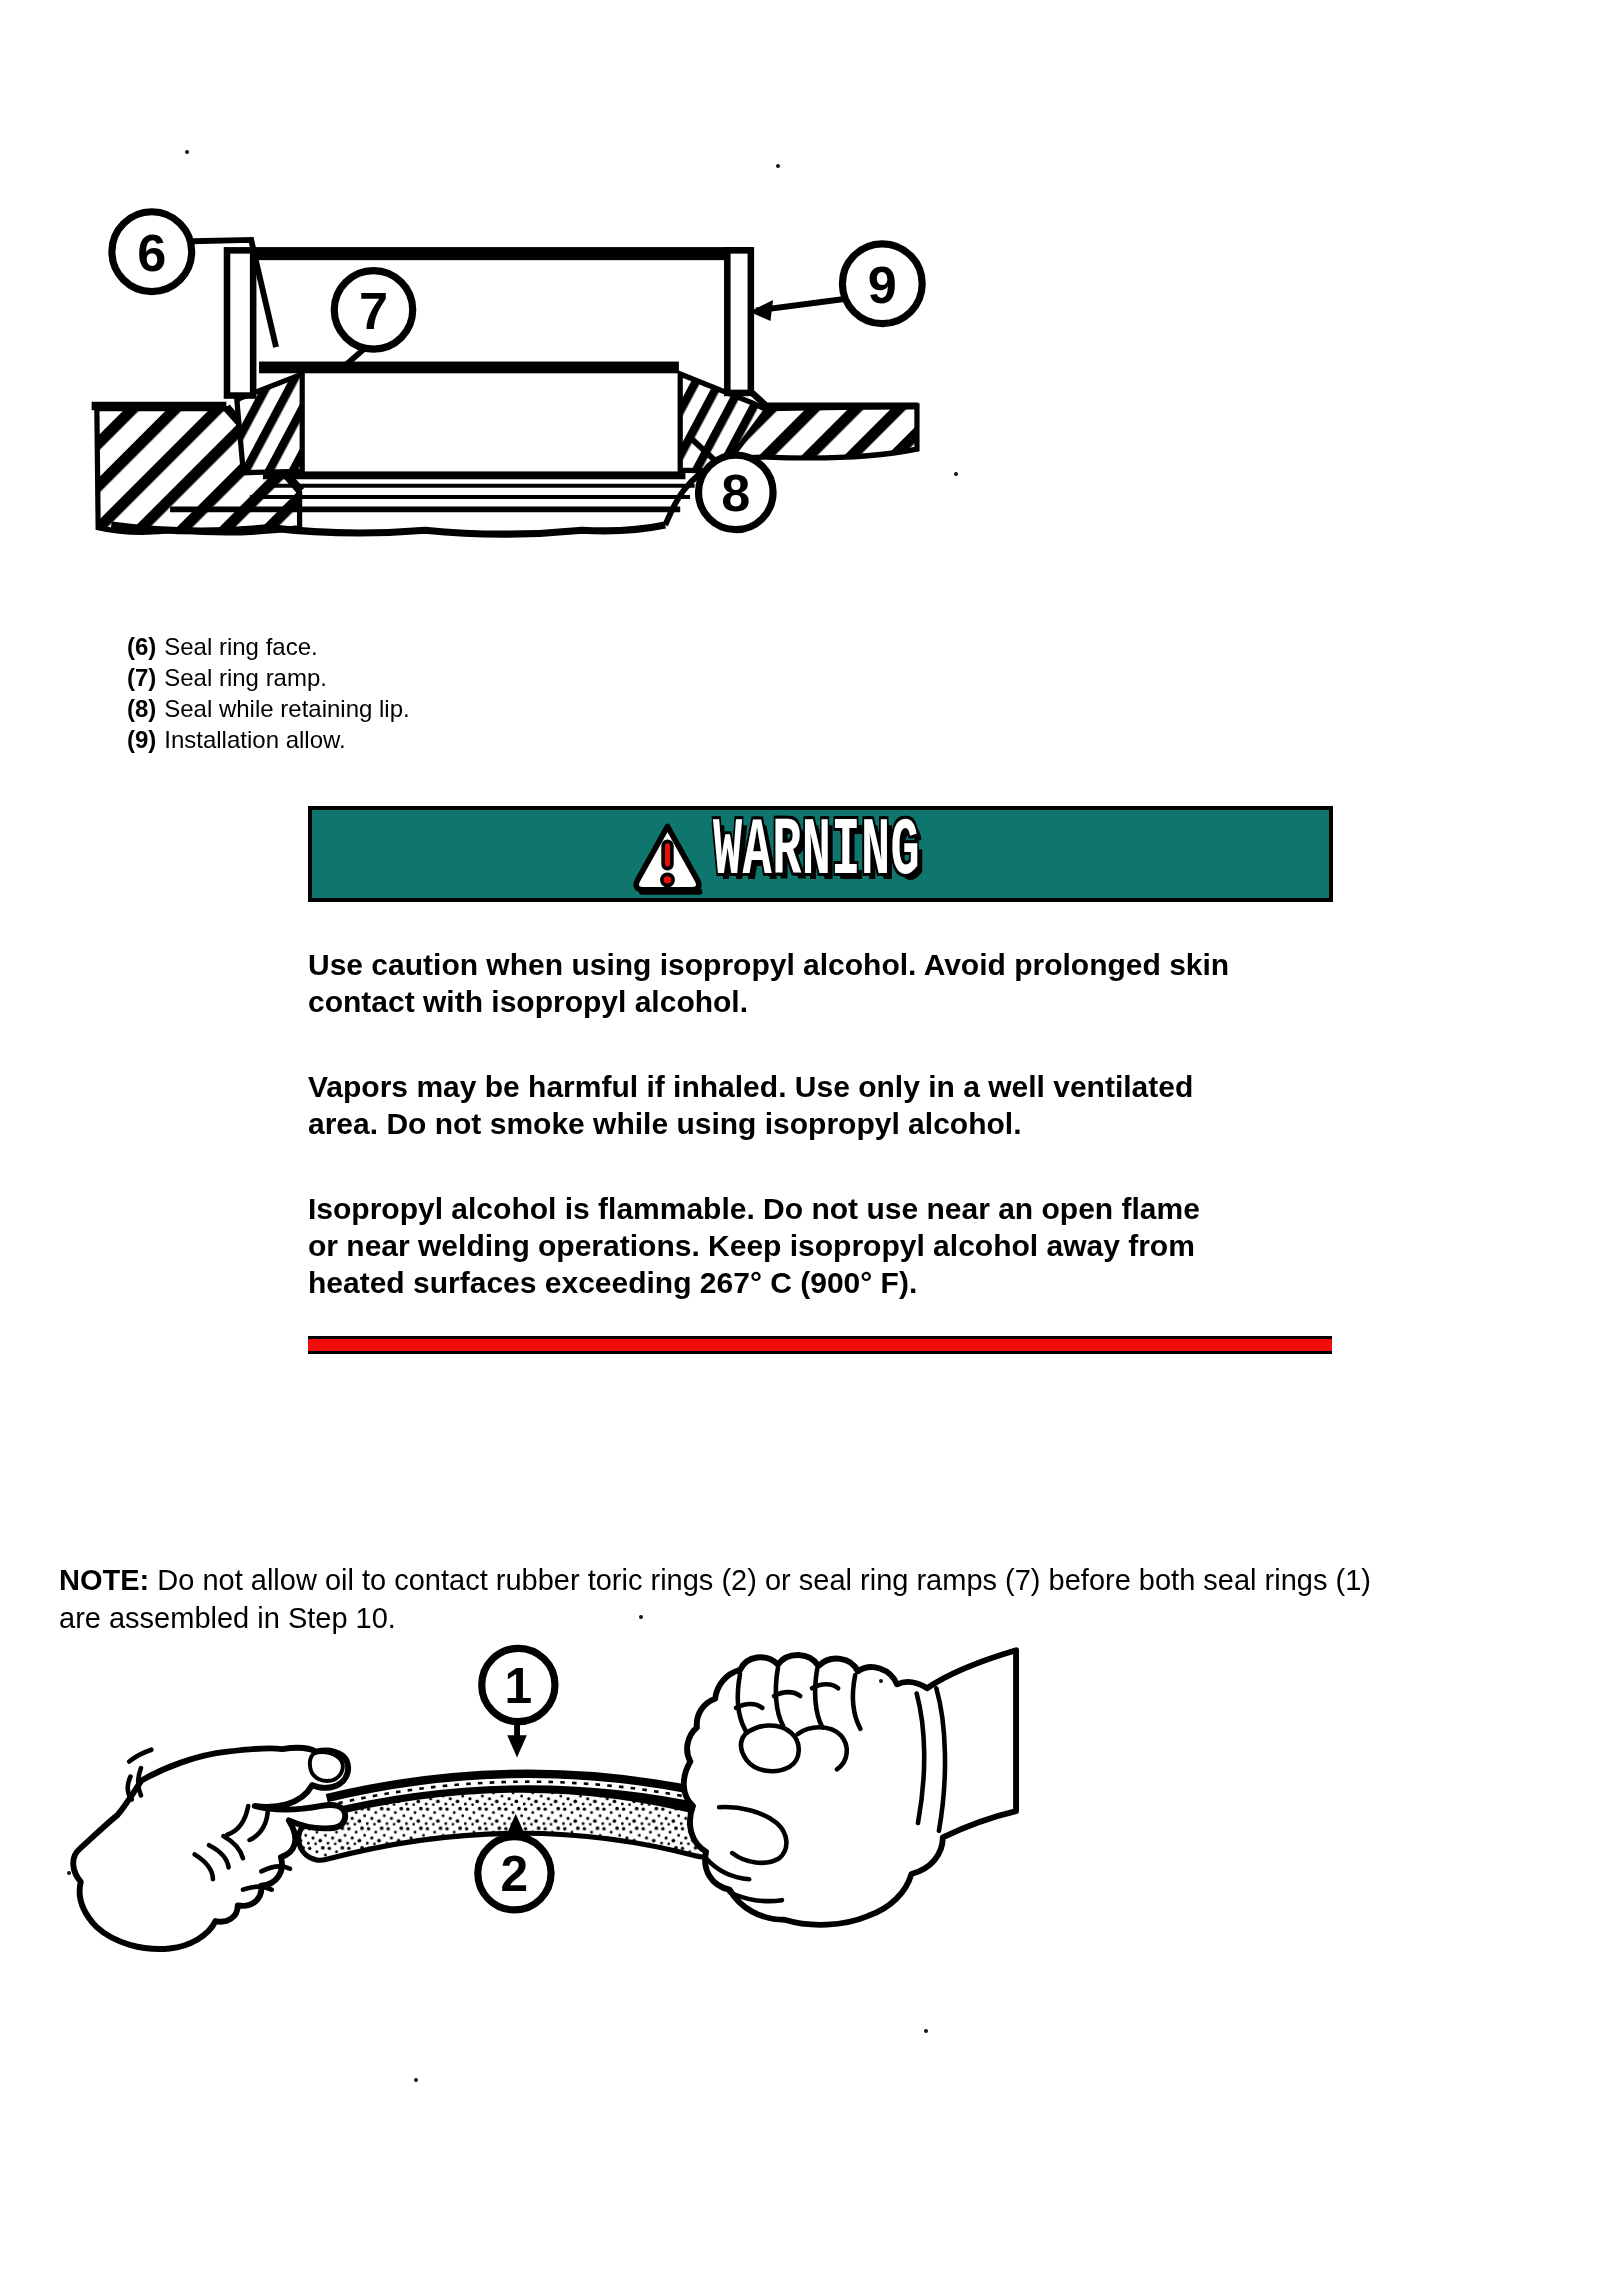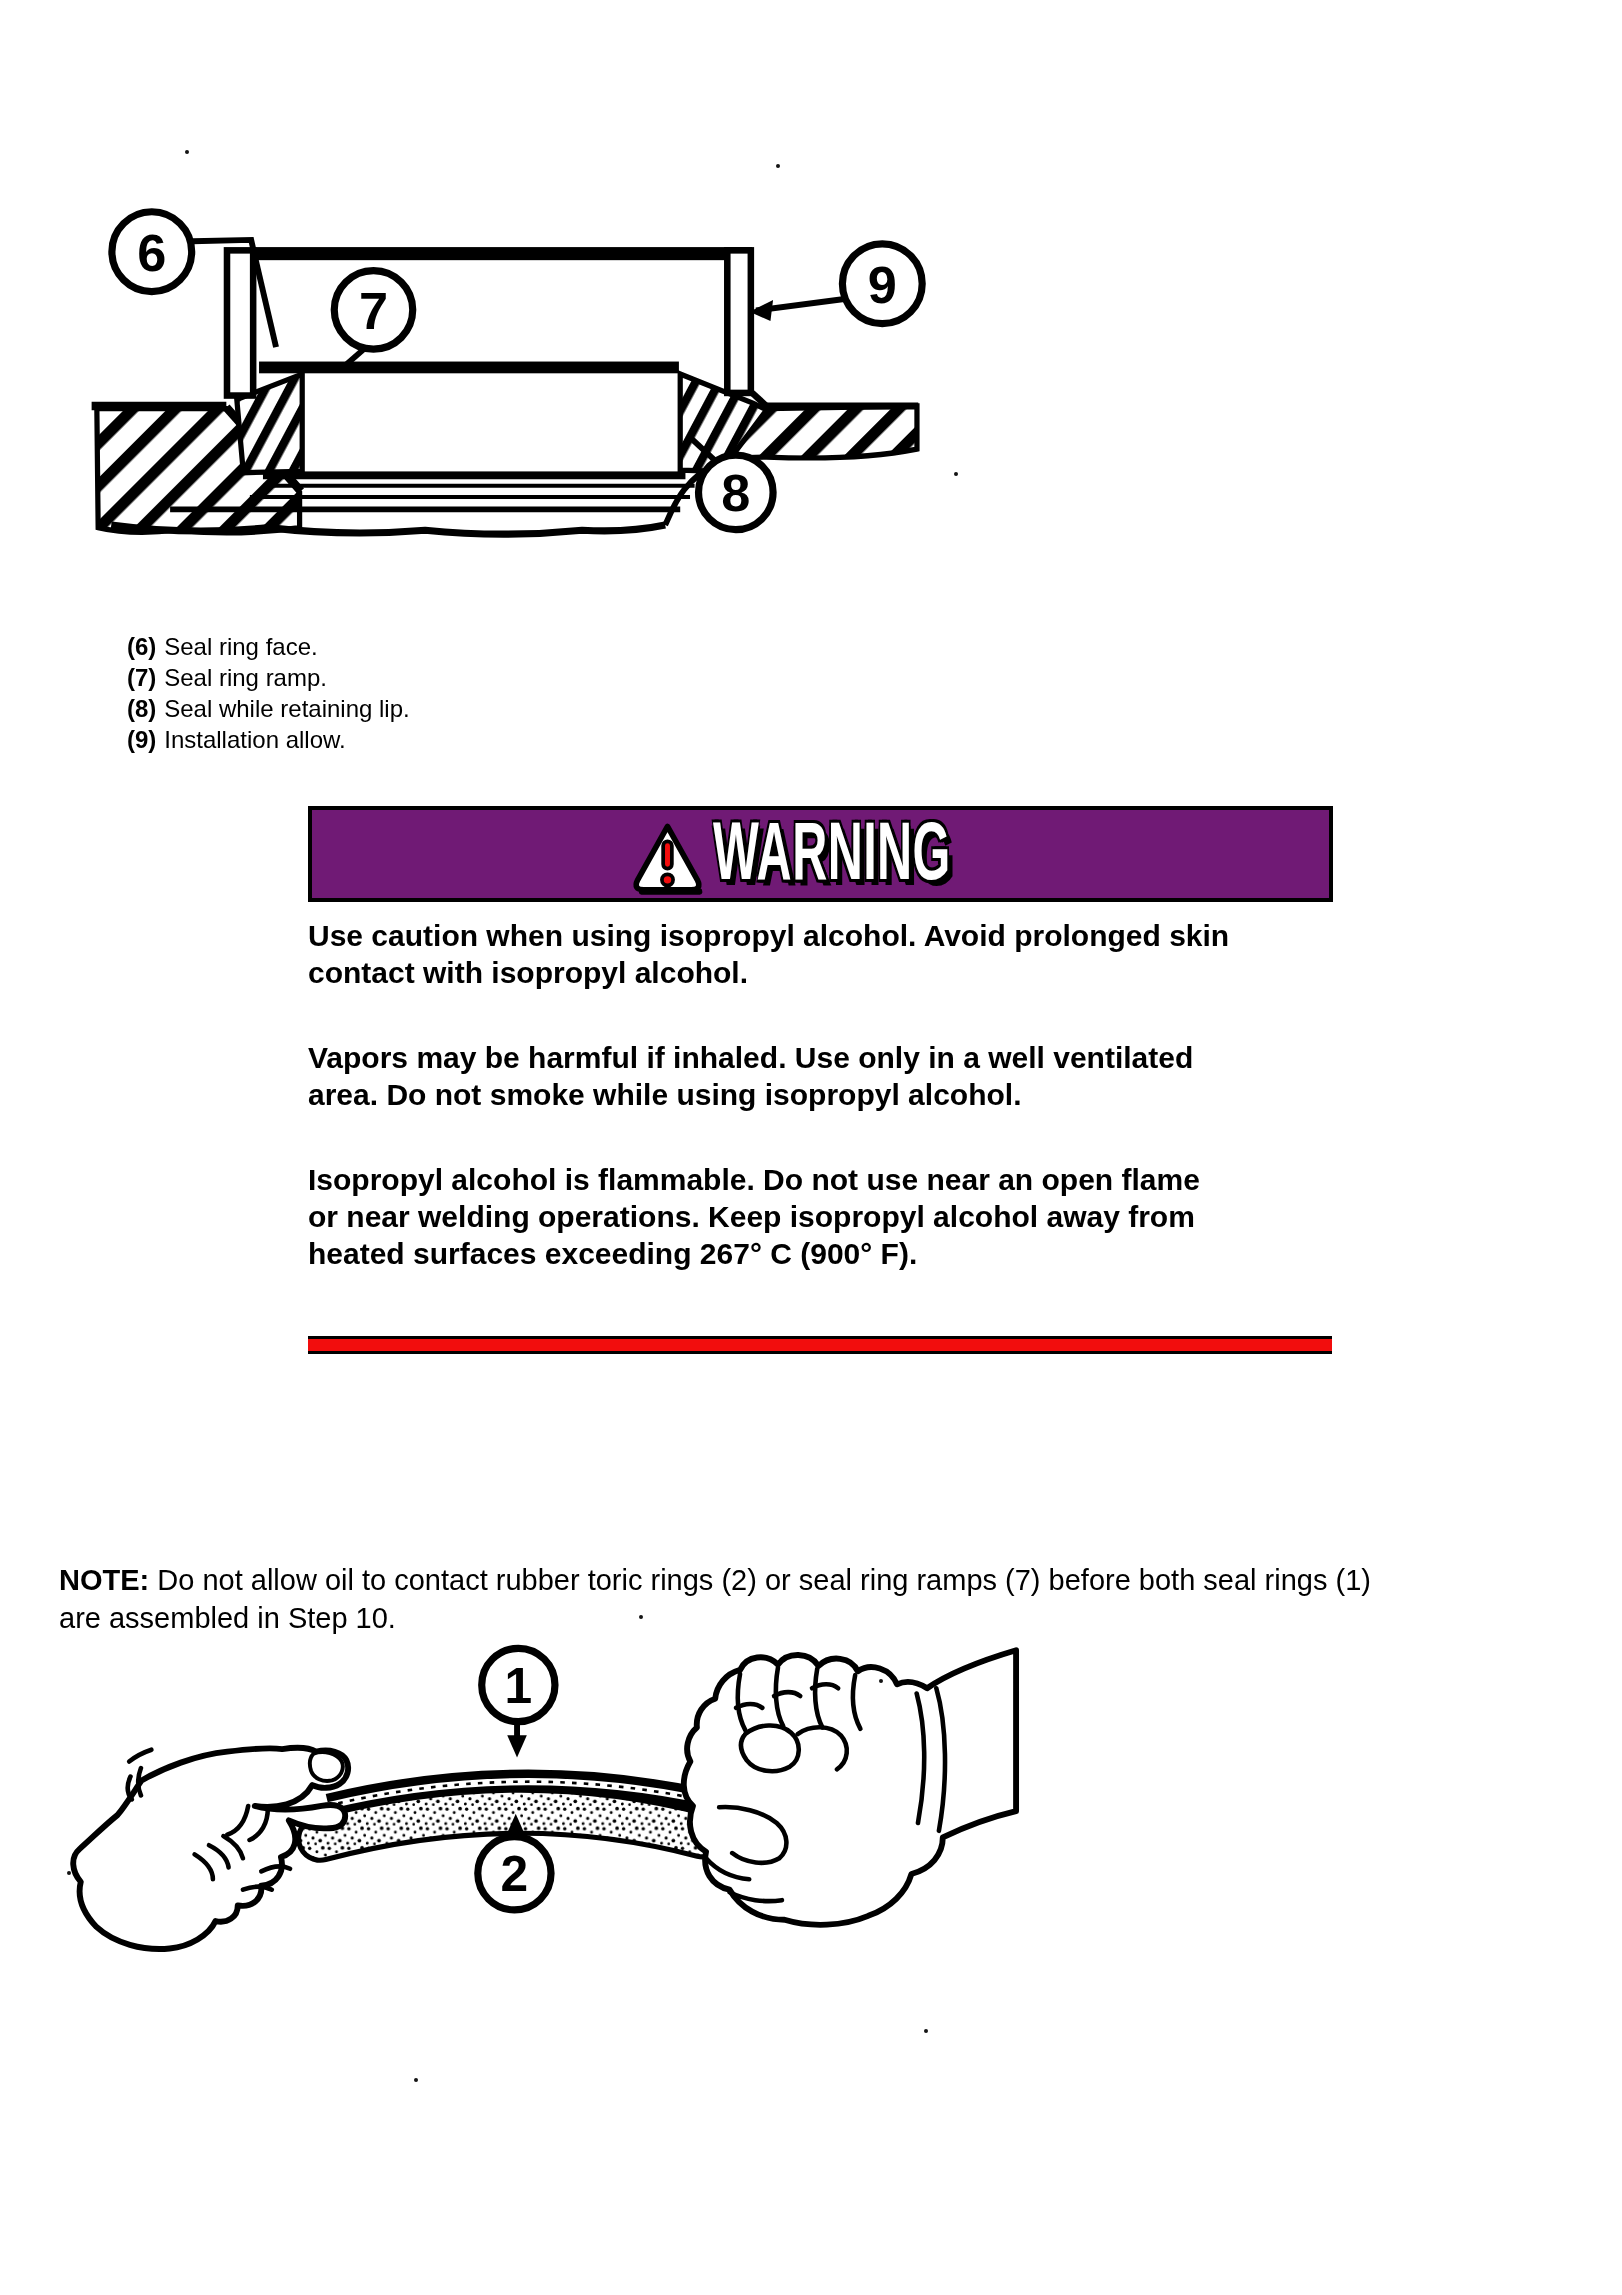--- a/index.html
+++ b/index.html
@@ -26,21 +26,21 @@
     position:absolute; left:401px; top:0.7px;
     font-size:81px; line-height:81px; font-weight:bold; color:#fff;
     letter-spacing:0.7px;
     transform:scaleX(0.60); transform-origin:left top;
     text-shadow: 8.5px 5.9px 0 #000, -2.6px -2.6px 0 #000, 2.6px -2.6px 0 #000,
                  -2.6px 2.6px 0 #000, 2.6px 2.6px 0 #000, 0 3.3px 0 #000;
     white-space:nowrap;
   }
 
   
-  #warn-text { left:308px; top:917px; width:1034px; }
+  #warn-text { left:308px; top:946px; width:1034px; }
   #warn-text p {
     font-size:30px; line-height:37px; font-weight:bold;
     white-space:pre-line; margin:0 0 48px 0;
   }
 
   
   #red-rule {
     left:308px; top:1336px; width:1024px; height:17.7px;
     border-top:3.3px solid #000; border-bottom:3.3px solid #000;
   }
@@ -128,21 +128,21 @@
     </g>
   </svg>
 
   <div id="legend" class="abs">
     <div><span class="num">(6)</span><span>Seal ring face.</span></div>
     <div><span class="num">(7)</span><span>Seal ring ramp.</span></div>
     <div><span class="num">(8)</span><span>Seal while retaining lip.</span></div>
     <div><span class="num">(9)</span><span>Installation allow.</span></div>
   </div>
 
-  <div id="warn-banner" style="background-color: #701a75;">
+  <div id="warn-banner" style="background-color: #0f766e; font-family: Liberation Mono, monospace;">
     <svg id="warn-icon" width="77" height="80" viewBox="0 0 124 124">
       <path d="M62,8 L110,94 Q118,110 100,110 L24,110 Q6,110 14,94 Z" fill="#fff" stroke="#000" stroke-width="9" stroke-linejoin="round"></path>
       <rect x="16" y="108" width="102" height="10" rx="4" fill="#000"></rect>
       <rect x="55" y="32" width="14" height="44" rx="7" fill="#f20d0d" stroke="#000" stroke-width="6"></rect>
       <circle cx="62" cy="94" r="9" fill="#f20d0d" stroke="#000" stroke-width="6"></circle>
     </svg>
     <span id="warn-word">WARNING</span>
   </div>
 
   <div id="warn-text" class="abs">

